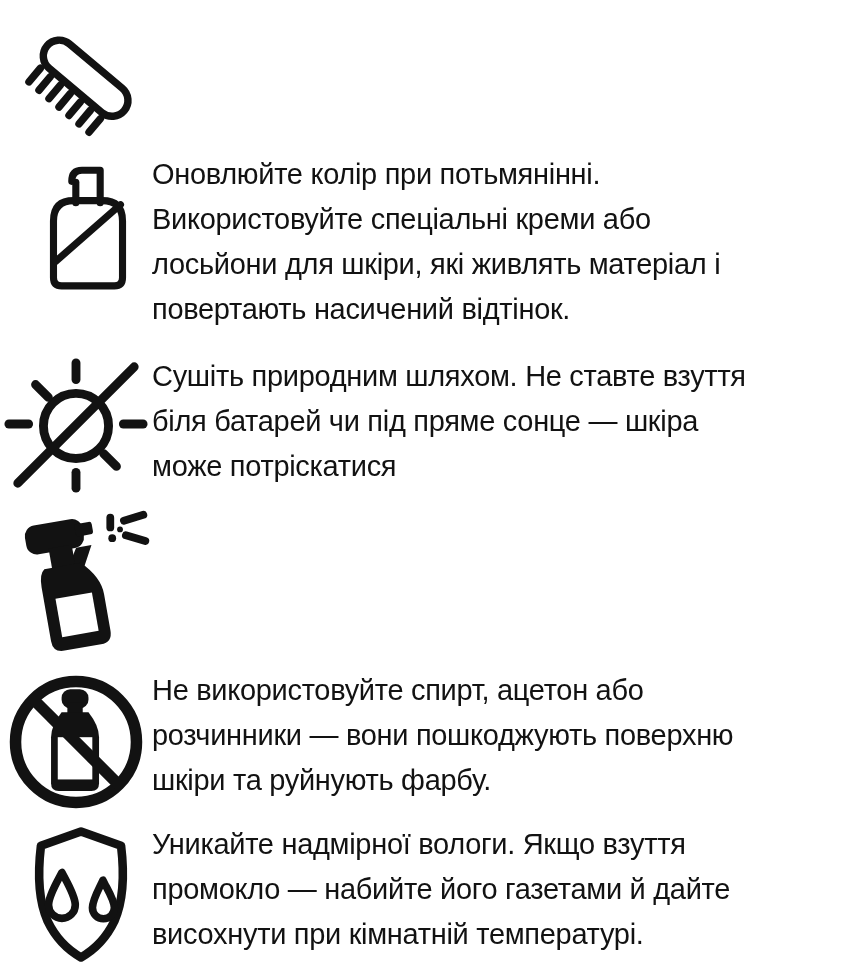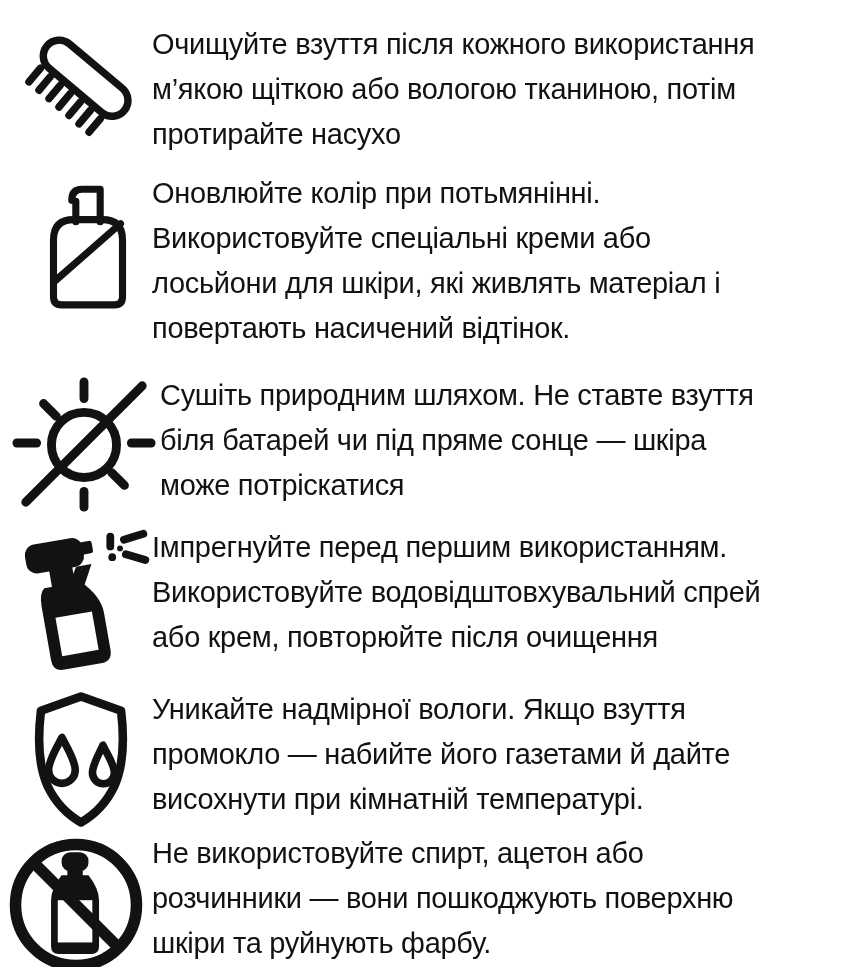--- a/index.html
+++ b/index.html
@@ -31,21 +31,21 @@
     font-size:29px;
     line-height:45px;
     letter-spacing:-0.3px;
     white-space:nowrap;
     color:#121212;
     padding-top:2px;
   }
   
   .row-1{margin-bottom:12px;}
   .row-2{margin-bottom:20px;}
-  .row-3{margin-bottom:10px;padding-left:8px;}
+  .row-3{margin-bottom:10px;}
   .row-4{margin-bottom:12px;}
   .row-5{margin-bottom:6px;}
   
   .nudge-brush{margin-left:8px;margin-top:6px;}
   .nudge-bottle{margin-left:24px;margin-top:8px;}
   .nudge-sun{margin-top:2px;}
   .nudge-spray{margin-left:16px;margin-top:4px;}
   .nudge-ban{margin-top:4px;}
   .nudge-shield{margin-left:10px;margin-top:4px;}
 </style>
@@ -62,21 +62,20 @@
           <line x1="18" y1="76" x2="18" y2="95"></line>
           <line x1="32" y1="76" x2="32" y2="95"></line>
           <line x1="46" y1="76" x2="46" y2="95"></line>
           <line x1="60" y1="76" x2="60" y2="95"></line>
           <line x1="74" y1="76" x2="74" y2="95"></line>
           <line x1="88" y1="76" x2="88" y2="95"></line>
           <line x1="102" y1="76" x2="102" y2="95"></line>
         </g>
       </svg>
     </div>
-    <div class="item-text">Очищуйте взуття після кожного використання<br>м’якою щіткою або вологою тканиною, потім<br>протирайте насухо</div>
   </div>
 
   <div class="care-item row-2">
     <div class="icon-box">
       <svg class="nudge-bottle" width="84" height="134" viewBox="0 0 80 132">
         <g stroke="#121212" stroke-width="7" fill="none" stroke-linecap="round" stroke-linejoin="round">
           <path d="M28,44 V24"></path>
           <path d="M24,23 Q24,12 34,12 H52 V44"></path>
           <path d="M6,62 Q6,42 26,42 H54 Q74,42 74,62 V118 Q74,126 66,126 H14 Q6,126 6,118 Z"></path>
           <line x1="8" y1="102" x2="72" y2="46"></line>
@@ -117,49 +116,48 @@
         </g>
         <g fill="#121212" stroke="#121212" stroke-width="8" stroke-linecap="round">
           <line x1="92" y1="10" x2="92" y2="20"></line>
           <line x1="106" y1="13" x2="126" y2="7"></line>
           <line x1="108" y1="28" x2="128" y2="34"></line>
         </g>
         <circle cx="94" cy="31" r="4" fill="#121212"></circle>
         <circle cx="102" cy="22" r="3" fill="#121212"></circle>
       </svg>
     </div>
-    <div class="item-text">Імпрегнуйте перед першим використанням.<br>Використовуйте водовідштовхувальний спрей<br>або крем, повторюйте після очищення</div>
-  </div>
-
-  <div class="care-item row-6">
-    <div class="icon-box">
-      <svg class="nudge-shield" width="124" height="140" viewBox="0 0 130 145">
-        <g stroke="#121212" stroke-width="9" fill="none" stroke-linejoin="round">
-          <path d="M65,7 L107,22 Q113,72 100,101 Q88,126 65,139 Q42,126 30,101 Q17,72 23,22 Z"></path>
-        </g>
-        <g stroke="#121212" stroke-width="8" fill="none" stroke-linejoin="round">
-          <path d="M45,50 C41,58 31,74 31,84 A14,14 0 1 0 59,84 C59,74 49,58 45,50 Z"></path>
-          <path d="M88,58 C85,65 77,78 77,87 A11.5,11.5 0 1 0 100,87 C100,78 91,65 88,58 Z"></path>
-        </g>
-      </svg>
-    </div>
-    <div class="item-text">Уникайте надмірної вологи. Якщо взуття<br>промокло — набийте його газетами й дайте<br>висохнути при кімнатній температурі.</div>
   </div>
 
   <div class="care-item row-5">
     <div class="icon-box">
       <svg class="nudge-ban" width="144" height="144" viewBox="0 0 150 150">
         <g fill="#121212">
           <rect x="60" y="20" width="28" height="20" rx="9"></rect>
           <rect x="66" y="34" width="16" height="12"></rect>
           <path d="M60,44 H88 Q99,58 99,70 V118 Q99,126 91,126 H57 Q49,126 49,118 V70 Q49,58 60,44 Z"></path>
           <rect x="56" y="70" width="36" height="44" fill="#ffffff"></rect>
         </g>
         <g stroke="#121212" stroke-width="12" fill="none">
           <circle cx="75" cy="75" r="63"></circle>
           <line x1="31" y1="31" x2="119" y2="119"></line>
         </g>
       </svg>
     </div>
     <div class="item-text">Не використовуйте спирт, ацетон або<br>розчинники — вони пошкоджують поверхню<br>шкіри та руйнують фарбу.</div>
   </div>
 
+  <div class="care-item row-6">
+    <div class="icon-box">
+      <svg class="nudge-shield" width="124" height="140" viewBox="0 0 130 145">
+        <g stroke="#121212" stroke-width="9" fill="none" stroke-linejoin="round">
+          <path d="M65,7 L107,22 Q113,72 100,101 Q88,126 65,139 Q42,126 30,101 Q17,72 23,22 Z"></path>
+        </g>
+        <g stroke="#121212" stroke-width="8" fill="none" stroke-linejoin="round">
+          <path d="M45,50 C41,58 31,74 31,84 A14,14 0 1 0 59,84 C59,74 49,58 45,50 Z"></path>
+          <path d="M88,58 C85,65 77,78 77,87 A11.5,11.5 0 1 0 100,87 C100,78 91,65 88,58 Z"></path>
+        </g>
+      </svg>
+    </div>
+    <div class="item-text">Уникайте надмірної вологи. Якщо взуття<br>промокло — набийте його газетами й дайте<br>висохнути при кімнатній температурі.</div>
+  </div>
+
 </div>
 
 </body></html>

